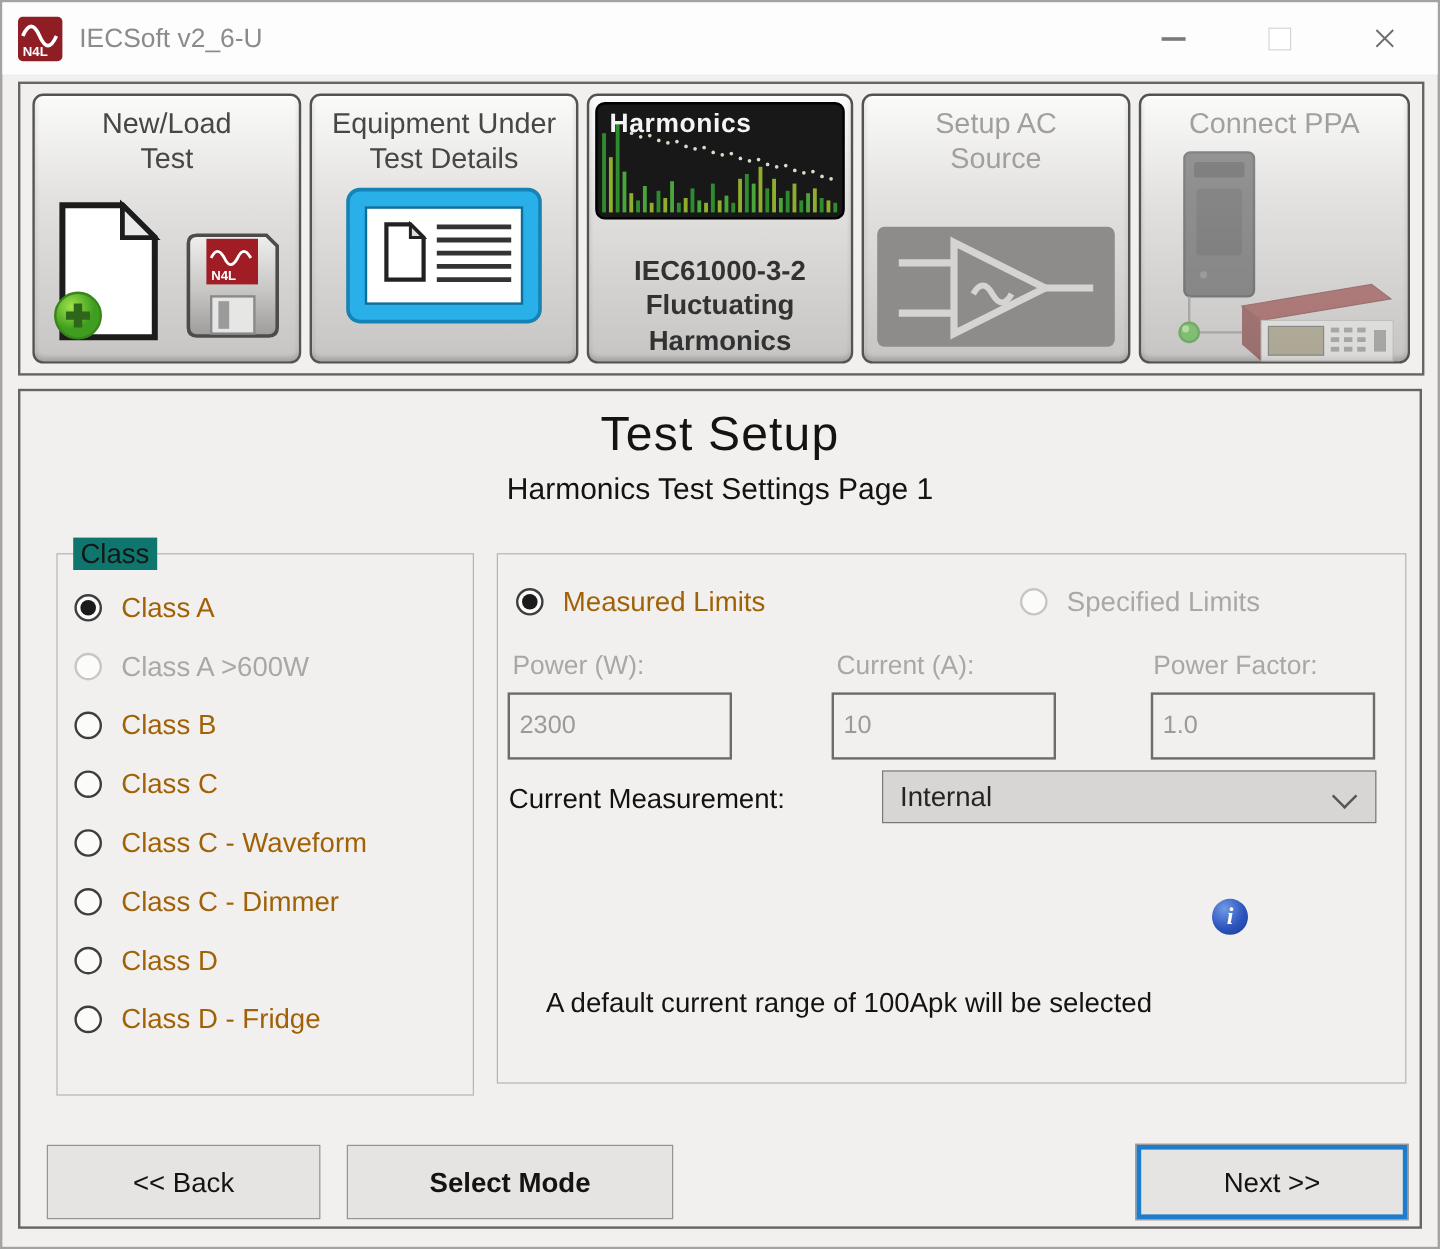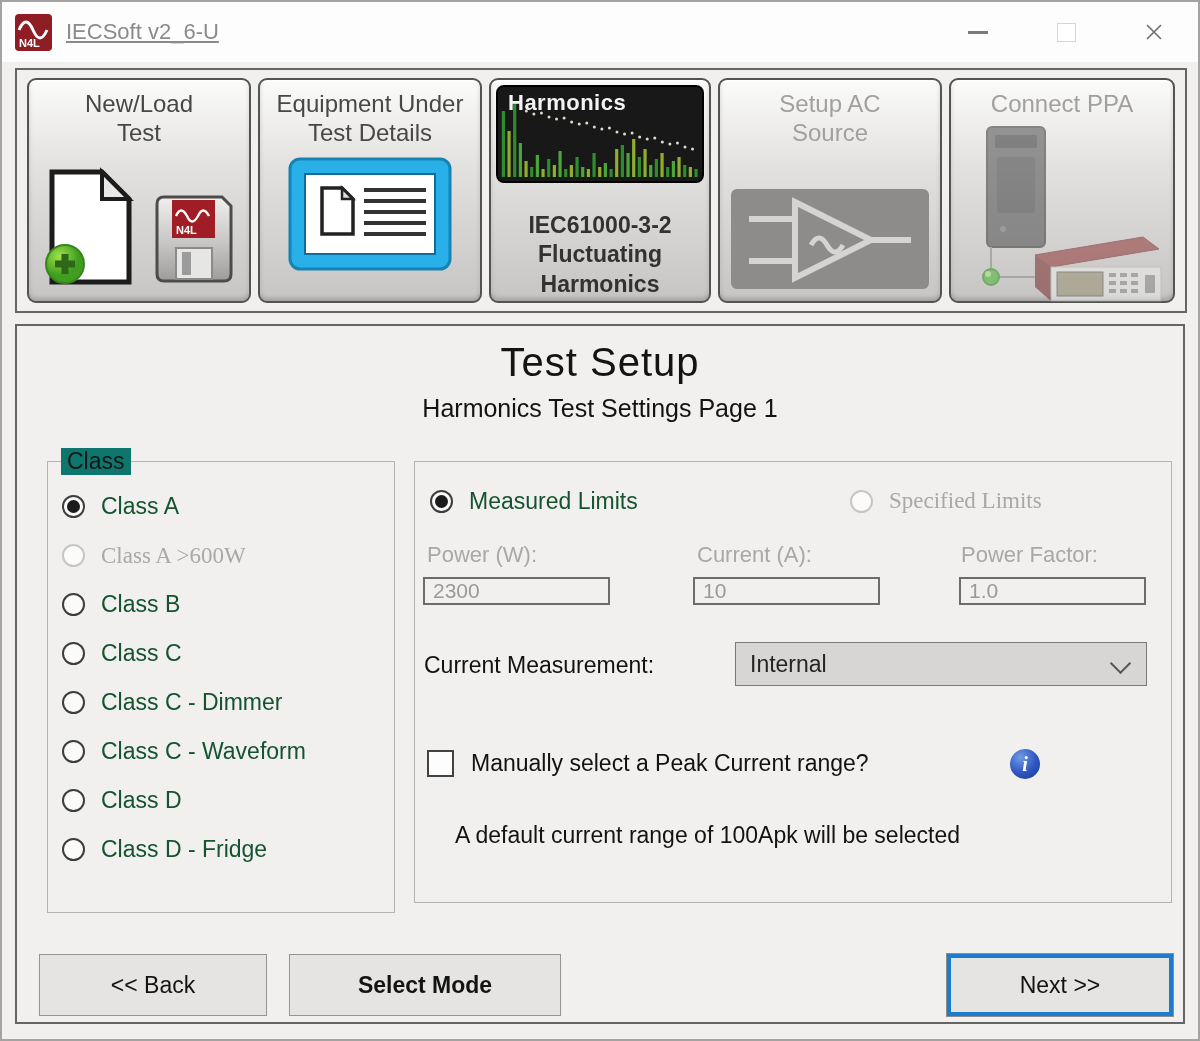--- a/index.html
+++ b/index.html
@@ -2,21 +2,21 @@
 <html><head>
 <meta charset="utf-8">
 <style>
   html,body { margin:0; padding:0; }
   body { width:1200px; height:1041px; position:relative; font-family:"Liberation Sans", sans-serif; }
   .window { position:absolute; inset:0; background:#f1f0ee; border:2px solid #a5a3a1; box-sizing:border-box; }
 
   
   .titlebar { position:absolute; left:0; top:0; right:0; height:60px; background:#fdfdfd; display:flex; align-items:center; }
   .app-icon { width:37px; height:37px; margin-left:13px; background:#8e1d24; border-radius:4px; flex:none; position:relative; overflow:hidden; }
-  .title-text { margin-left:14px; font-size:22px; color:#8b8b8b;text-decoration:underline; }
+  .title-text { margin-left:14px; font-size:22px; color:#8b8b8b; }
   .win-controls { margin-left:auto; display:flex; height:100%; }
   .win-btn { width:88px; height:100%; display:flex; align-items:center; justify-content:center; }
   .min-glyph { width:20px; height:3px; background:#7a7a7a; }
   .max-glyph { width:17px; height:17px; border:1px solid #d6d6d6; background:#fff; }
 
   
   .toolbar { position:absolute; left:13px; top:66px; width:1172px; height:245px; border:2px solid #676563; background:#f1f0ee; box-sizing:border-box; display:flex; gap:7px; padding:8px 10px; }
   .tb-btn { flex:1; border:2px solid #555350; border-radius:9px; box-sizing:border-box;
             background:linear-gradient(180deg,#fbfbfa 0%,#e2e1e0 40%,#c6c5c3 100%);
             box-shadow:inset 0 2px 1px rgba(255,255,255,.95), inset 0 -3px 4px rgba(0,0,0,.18);
@@ -41,26 +41,26 @@
 
   .class-box { left:30px; top:135px; width:346px; height:450px; }
   .meas-box  { left:397px; top:135px; width:756px; height:440px; }
 
   .radio-row { display:flex; align-items:center; gap:16px; }
   .class-box .radio-row { margin-left:14px; height:49px; }
   .class-box .radio-list { padding-top:20px; }
   .radio { width:23px; height:23px; border:2px solid #3d3d3d; border-radius:50%; background:#fbfbfa; position:relative; flex:none; box-sizing:border-box; }
   .radio-row.checked .radio::after { content:""; position:absolute; inset:3px; border-radius:50%; background:#1b1b1b; }
   .radio-row.disabled .radio { border-color:#c8c6c4; }
-  .radio-label { font-size:23px; color:#14532d; white-space:nowrap; }
-  .radio-row.disabled .radio-label { color:#aaa8a6;font-family:Liberation Serif, serif; }
+  .radio-label { font-size:23px; color:#a16207; white-space:nowrap; }
+  .radio-row.disabled .radio-label { color:#aaa8a6; }
 
   .abs { position:absolute; }
   .field-label { font-size:22px; color:#aaa8a6; white-space:nowrap; }
-  .text-input { width:187px; height:28px; background:#f1f0ee; border:2px solid #6e6c6a; box-sizing:border-box; font-family:"Liberation Sans",sans-serif; font-size:21px; color:#9c9a98; padding:0 8px; }
+  .text-input { width:187px; height:56px; background:#f1f0ee; border:2px solid #6e6c6a; box-sizing:border-box; font-family:"Liberation Sans",sans-serif; font-size:21px; color:#9c9a98; padding:0 8px; }
   .cm-label { font-size:23px; color:#121212; }
   .dropdown { width:412px; height:44px; background:#d7d6d4; border:1px solid #7b7977; box-sizing:border-box; display:flex; align-items:center; padding:0 14px; font-size:23px; color:#242424; position:relative; cursor:pointer; }
   .chevron { position:absolute; right:18px; top:13px; width:13px; height:13px; border-left:2px solid #555; border-bottom:2px solid #555; transform:rotate(-45deg); }
   .checkbox { width:27px; height:27px; border:2px solid #424242; background:#fdfdfd; box-sizing:border-box; flex:none; }
   .cb-row { display:flex; align-items:center; gap:17px; }
   .cb-label { font-size:23px; color:#121212; }
   .info-badge { width:30px; height:30px; border-radius:50%; background:radial-gradient(circle at 35% 28%, #6f9ae6 0%, #2d55be 55%, #173a8f 100%);
                 color:#fff; display:flex; align-items:center; justify-content:center; font-size:20px; font-weight:700; font-style:italic; font-family:"Liberation Serif",serif; }
   .note-text { font-size:23px; color:#131313; }
 
@@ -291,25 +291,25 @@
         <div class="radio-row">
           <span class="radio"></span>
           <span class="radio-label">Class B</span>
         </div>
         <div class="radio-row">
           <span class="radio"></span>
           <span class="radio-label">Class C</span>
         </div>
         <div class="radio-row">
           <span class="radio"></span>
+          <span class="radio-label">Class C - Waveform</span>
+        </div>
+        <div class="radio-row">
+          <span class="radio"></span>
           <span class="radio-label">Class C - Dimmer</span>
-        </div>
-        <div class="radio-row">
-          <span class="radio"></span>
-          <span class="radio-label">Class C - Waveform</span>
         </div>
         <div class="radio-row">
           <span class="radio"></span>
           <span class="radio-label">Class D</span>
         </div>
         <div class="radio-row">
           <span class="radio"></span>
           <span class="radio-label">Class D - Fridge</span>
         </div>
       </div>
@@ -333,24 +333,20 @@
       <input class="text-input abs" style="left: 8px; top: 115px;" readonly="" value="2300">
       <input class="text-input abs" style="left: 278px; top: 115px;" readonly="" value="10">
       <input class="text-input abs" style="left: 544px; top: 115px;" readonly="" value="1.0">
 
       <div class="cm-label abs" style="left:9px; top:190px;">Current Measurement:</div>
       <div class="dropdown abs" style="left:320px; top:180px;">
         <span>Internal</span>
         <span class="chevron"></span>
       </div>
 
-      <div class="cb-row abs" style="left:12px; top:288px;">
-        <span class="checkbox"></span>
-        <span class="cb-label">Manually select a Peak Current range?</span>
-      </div>
       <div class="info-badge abs" style="left:595px; top:287px;">i</div>
 
       <div class="note-text abs" style="left:40px; top:360px;">A default current range of 100Apk will be selected</div>
     </div>
 
     <div class="footer-btn btn-back">&lt;&lt; Back</div>
     <div class="footer-btn btn-select">Select Mode</div>
     <div class="footer-btn btn-next">Next &gt;&gt;</div>
   </div>
 </div>

